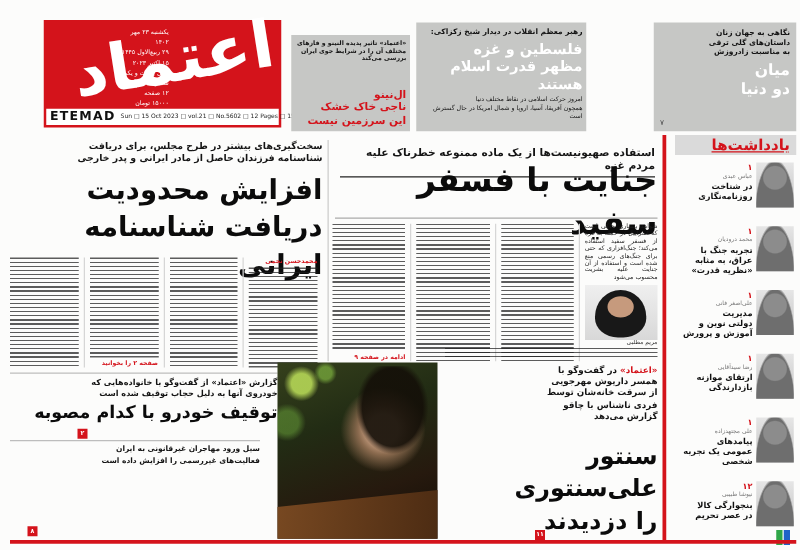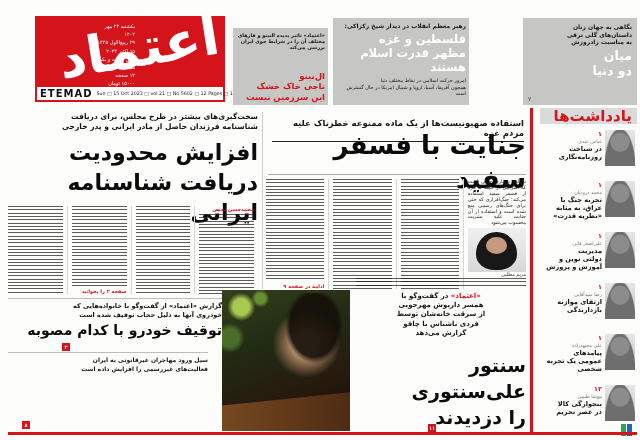--- a/index.html
+++ b/index.html
@@ -156,34 +156,34 @@
   <div class="abs marker" style="left:62px;top:343px;">۲</div>
 
   <div class="abs hr" style="left:8px;top:352px;width:200px;"></div>
   <div class="abs ctr kick-sm pre" style="left:8px;top:356px;width:200px;font-size:6px;" dir="rtl">سیل ورود مهاجران غیرقانونی به ایران
 فعالیت‌های غیررسمی را افزایش داده است</div>
   <div class="abs marker" style="left:22px;top:421px;">۸</div>
 
   <div class="abs photo-music" style="left:222px;top:290px;width:128px;height:141px;"></div>
 
   <div class="abs lines" style="left:356px;top:278px;width:170px;height:9px;"></div>
-  <div class="abs rt bold" style="left:356px;top:292px;width:170px;font-size:7px;line-height:9.2px;text-align:center;" dir="rtl">
+  <div class="abs rt bold" style="left:356px;top:292px;width:170px;font-size:7px;line-height:9.2px;" dir="rtl">
     <span class="red">«اعتماد»</span><span class="pre"> در گفت‌وگو با
 همسر داریوش مهرجویی
 از سرقت خانه‌شان توسط
 فردی ناشناس با چاقو
 گزارش می‌دهد</span>
   </div>
   <div class="abs rt bold pre" style="left:356px;top:352px;width:170px;font-size:19px;line-height:26px;color:#0b0b0b;" dir="rtl">سنتور
 علی‌سنتوری
 را دزدیدند</div>
   <div class="abs marker" style="left:428px;top:424px;">۱۱</div>
 
   <div class="abs" style="left:540px;top:108px;width:97px;height:16px;background:#dadada;">
-    <div class="rt bold red" style="font-size:15px;line-height:16px;padding-right:5px;" dir="rtl">یادداشت‌ها</div>
+    <div class="rt bold red" style="font-size:12px;line-height:16px;padding-right:5px;text-decoration:underline;" dir="rtl">یادداشت‌ها</div>
   </div>
 
   <div class="abs sb-item" style="left:540px;top:128px;width:97px;height:49px;">
     <div class="mug"></div>
     <div style="flex:1;">
       <div class="sb-num">۱</div>
       <div class="sb-name">عباس عبدی</div>
       <div class="sb-title pre">در شناخت
 روزنامه‌نگاری</div>
     </div>

